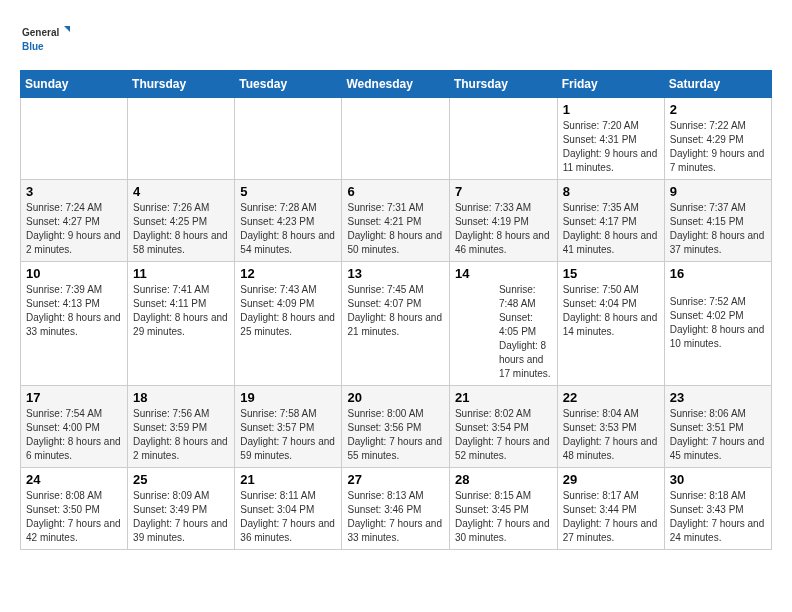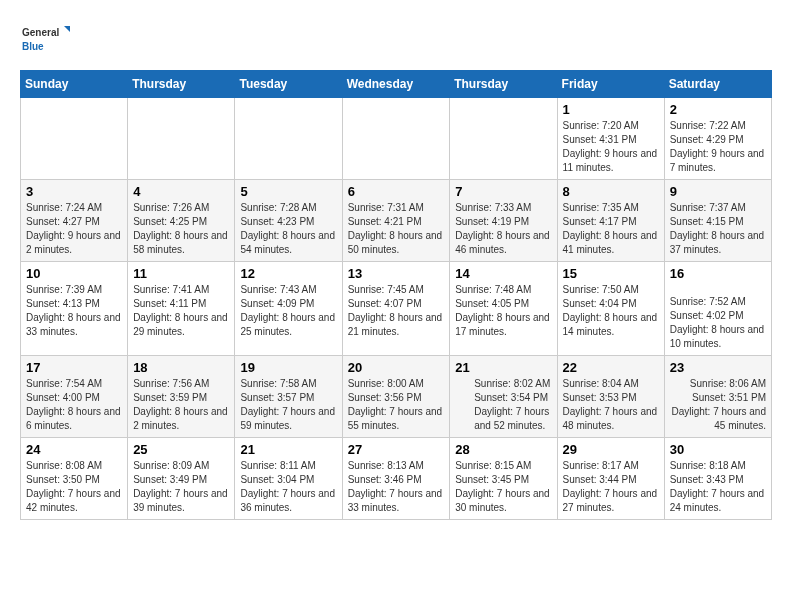--- a/index.html
+++ b/index.html
@@ -186,21 +186,21 @@
 Daylight: 8 hours and 25 minutes.</div>
         </td>
         <td>
           <span class="day-number">13</span>
           <div class="day-info" style="white-space: pre-line;">Sunrise: 7:45 AM
 Sunset: 4:07 PM
 Daylight: 8 hours and 21 minutes.</div>
         </td>
         <td>
           <span class="day-number">14</span>
-          <div class="day-info" style="white-space: pre-line;">Sunrise: 7:48 AM
+          <div class="day-info" style="white-space: pre-line; margin-left: 44px;">Sunrise: 7:48 AM
 Sunset: 4:05 PM
 Daylight: 8 hours and 17 minutes.</div>
         </td>
         <td>
           <span class="day-number">15</span>
           <div class="day-info" style="white-space: pre-line;">Sunrise: 7:50 AM
 Sunset: 4:04 PM
 Daylight: 8 hours and 14 minutes.</div>
         </td>
         <td>
@@ -230,33 +230,33 @@
 Daylight: 7 hours and 59 minutes.</div>
         </td>
         <td>
           <span class="day-number">20</span>
           <div class="day-info" style="white-space: pre-line;">Sunrise: 8:00 AM
 Sunset: 3:56 PM
 Daylight: 7 hours and 55 minutes.</div>
         </td>
         <td>
           <span class="day-number">21</span>
-          <div class="day-info" style="white-space: pre-line; margin-left: 19px;">Sunrise: 8:02 AM
+          <div class="day-info" style="white-space: pre-line;">Sunrise: 8:02 AM
 Sunset: 3:54 PM
 Daylight: 7 hours and 52 minutes.</div>
         </td>
         <td>
           <span class="day-number">22</span>
           <div class="day-info" style="white-space: pre-line;">Sunrise: 8:04 AM
 Sunset: 3:53 PM
 Daylight: 7 hours and 48 minutes.</div>
         </td>
         <td>
           <span class="day-number">23</span>
-          <div class="day-info" style="white-space: pre-line; text-align: right;">Sunrise: 8:06 AM
+          <div class="day-info" style="white-space: pre-line;">Sunrise: 8:06 AM
 Sunset: 3:51 PM
 Daylight: 7 hours and 45 minutes.</div>
         </td>
       </tr>
       <tr>
         <td>
           <span class="day-number">24</span>
           <div class="day-info" style="white-space: pre-line;">Sunrise: 8:08 AM
 Sunset: 3:50 PM
 Daylight: 7 hours and 42 minutes.</div>

